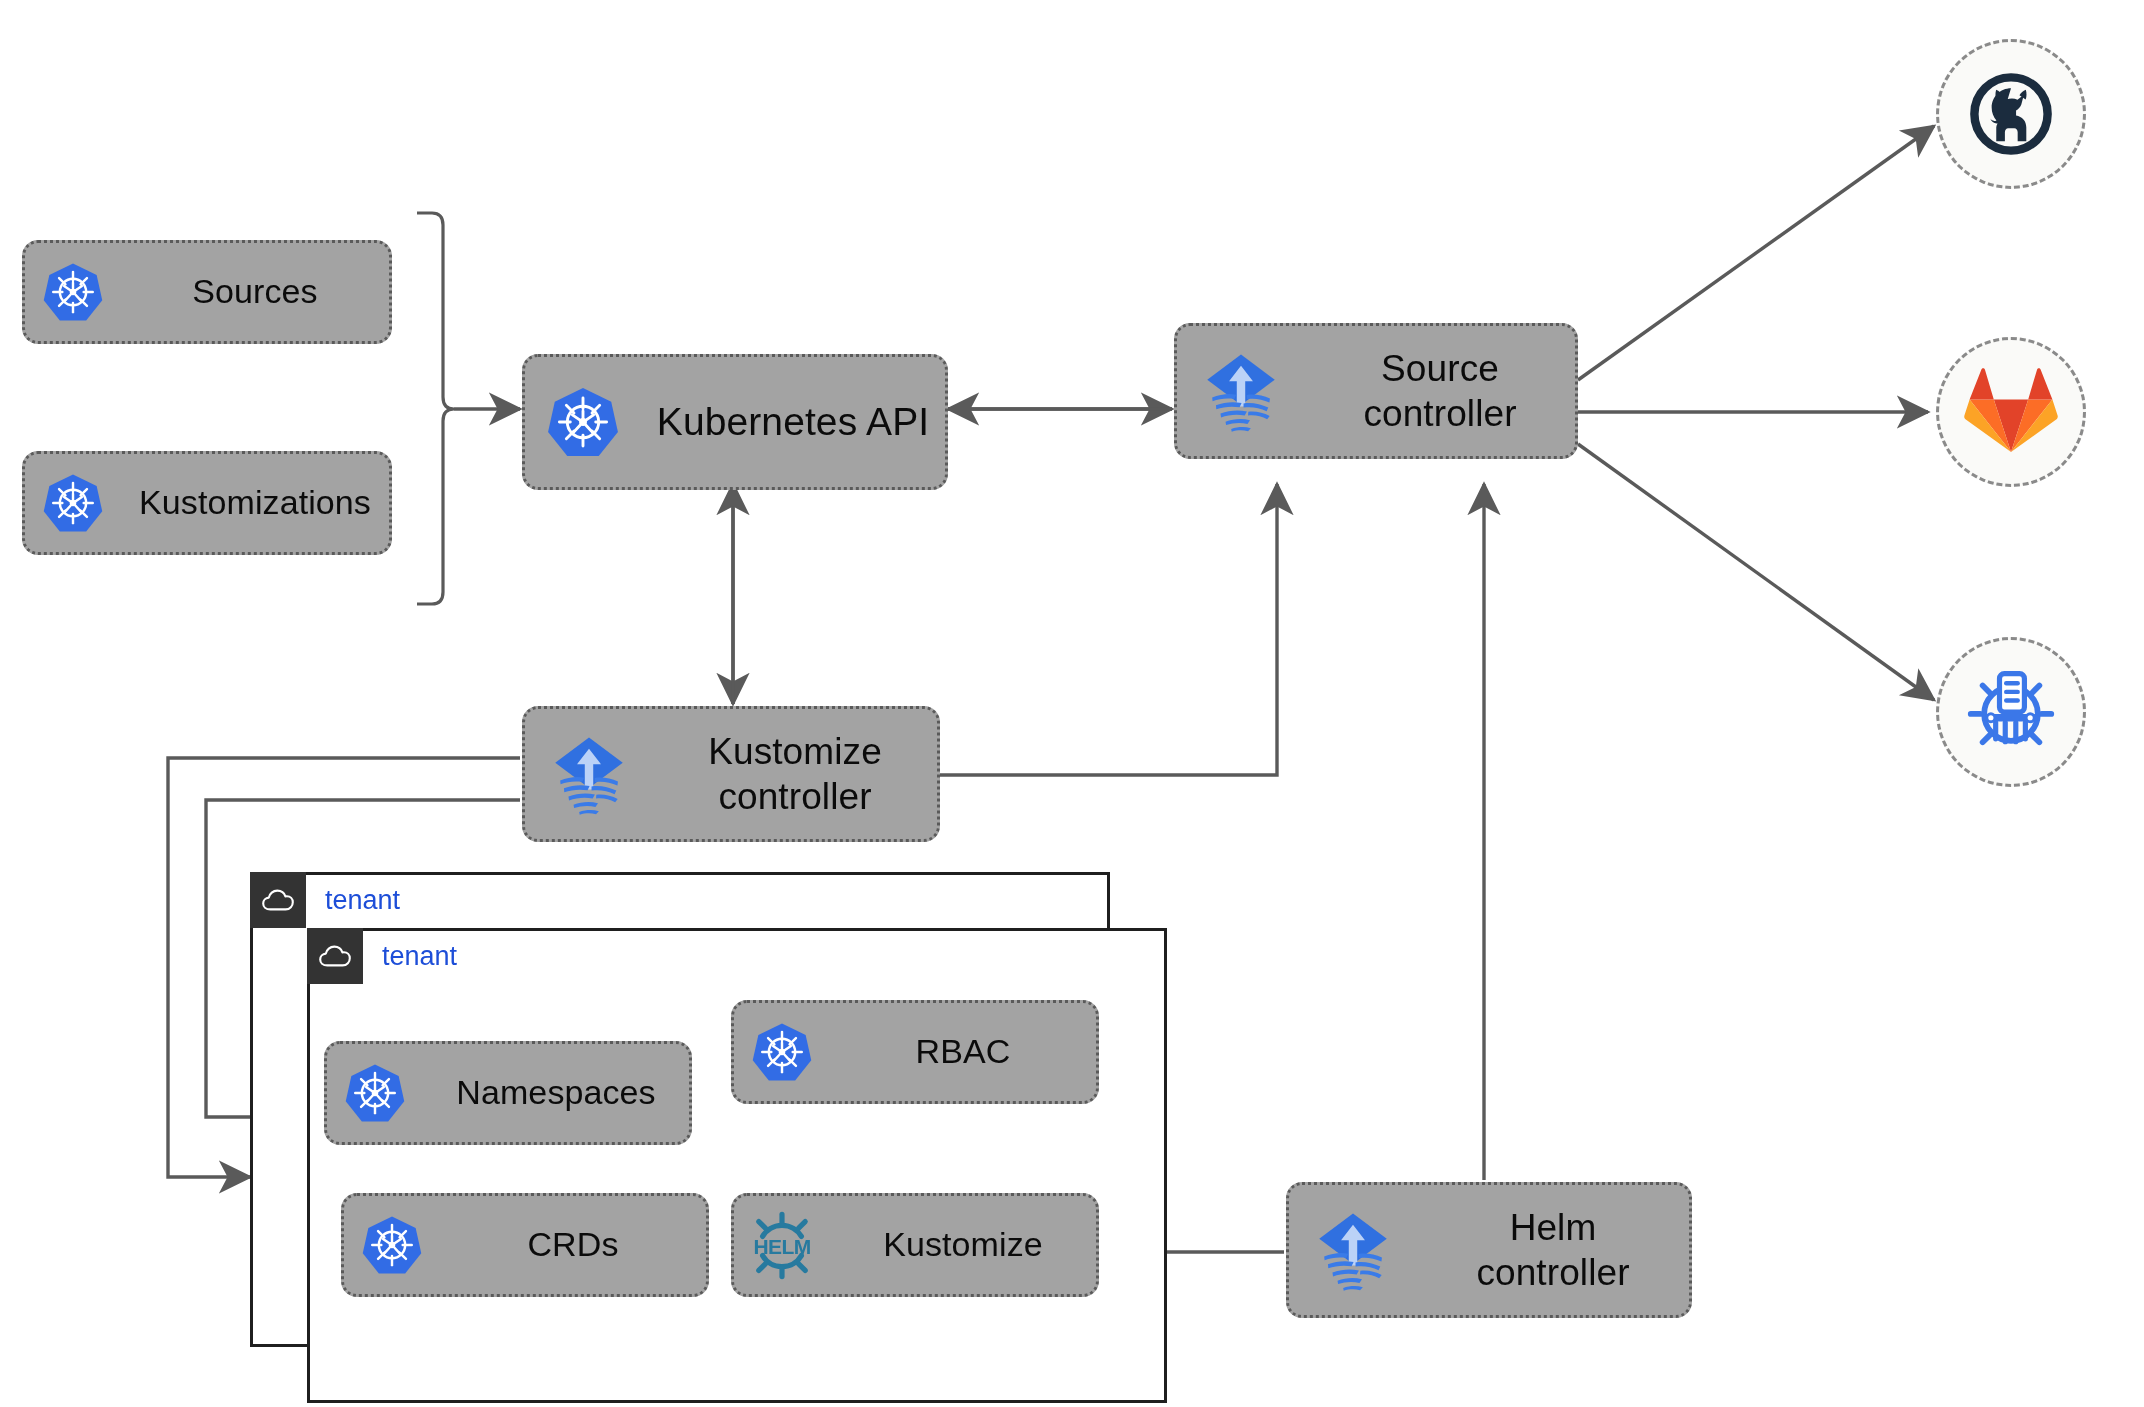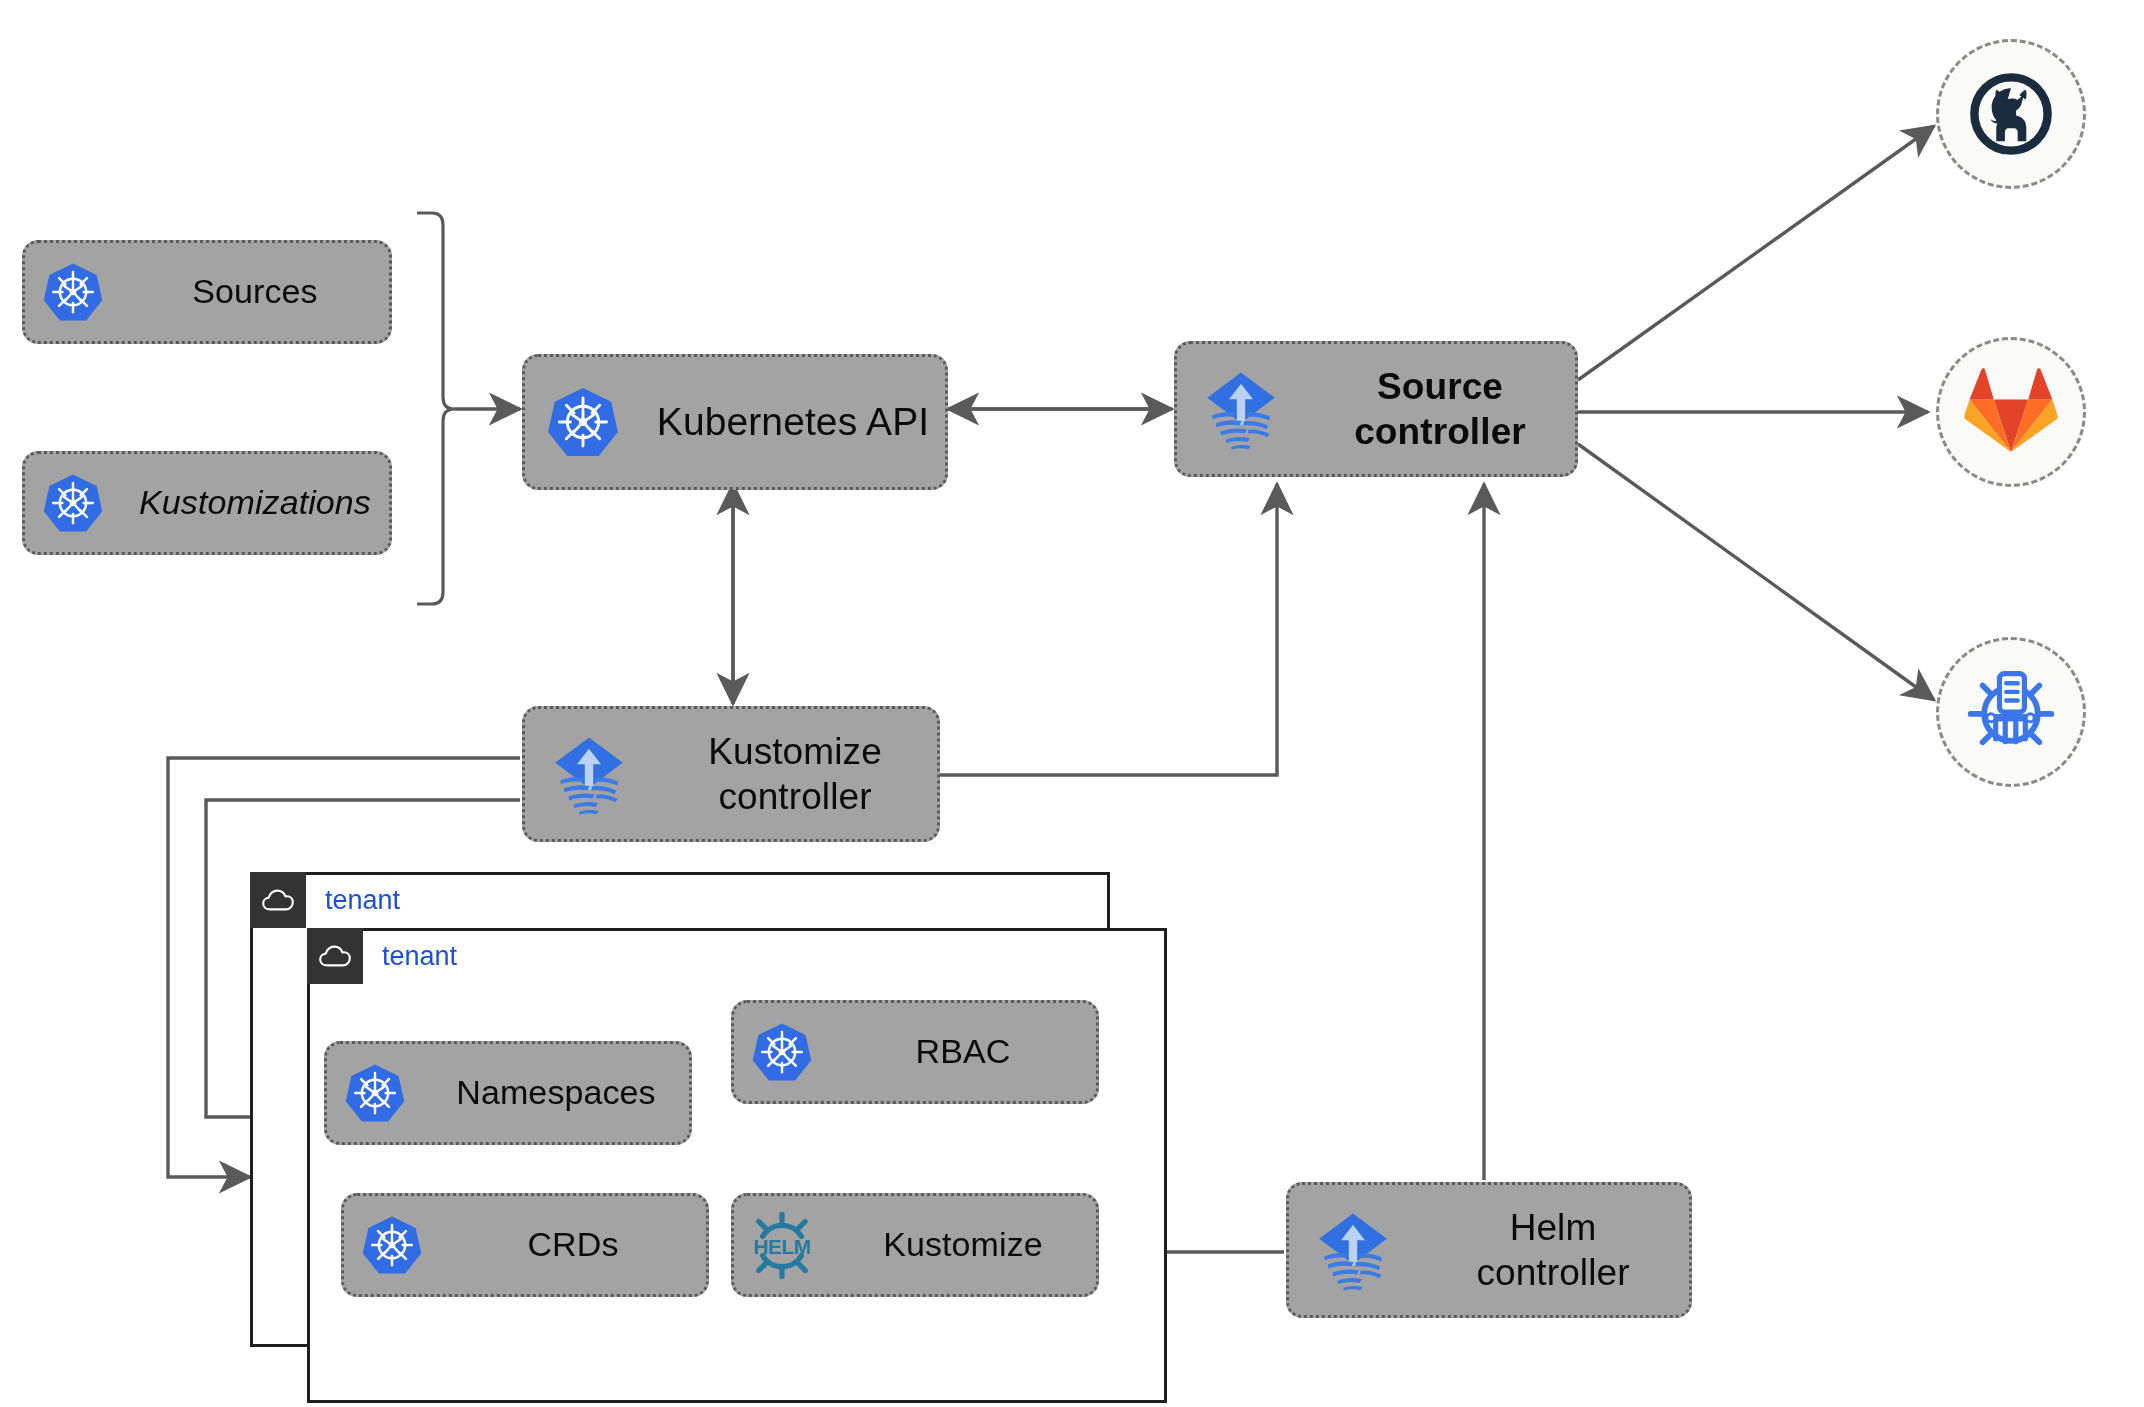--- a/index.html
+++ b/index.html
@@ -164,21 +164,21 @@
           <line x1="41.2" y1="25.8" x2="33.6" y2="31"></line>
           <line x1="40.6" y1="41.4" x2="34.4" y2="34.6"></line>
           <line x1="23.4" y1="41.4" x2="29.6" y2="34.6"></line>
           <line x1="22.8" y1="25.8" x2="30.4" y2="31"></line>
         </g>
       </svg>
     </span>
     <span class="nd-label">Sources</span>
   </div>
 
-  <div class="node sz-res" style="left:22px;top:451px;width:370px;font-style:italic;">
+  <div class="node sz-res" style="left:22px;top:451px;width:370px;">
     <span class="nd-icon">
       <svg width="62" height="62" viewBox="0 0 64 64">
         <path d="M32 2.6 L56.4 14.4 L62.2 40.6 L45.6 61.4 L18.4 61.4 L1.8 40.6 L7.6 14.4 Z" fill="#326CE5"></path>
         <g stroke="#ffffff" stroke-width="2.5" fill="none" stroke-linecap="round">
           <circle cx="32" cy="32" r="13.6"></circle>
           <circle cx="32" cy="32" r="3.4" fill="#ffffff" stroke="none"></circle>
           <line x1="32" y1="11.2" x2="32" y2="20.6"></line>
             <line x1="32" y1="43.4" x2="32" y2="52.8"></line>
           <line x1="11.6" y1="32" x2="21" y2="32"></line>
             <line x1="43" y1="32" x2="52.4" y2="32"></line>
@@ -216,21 +216,21 @@
             <line x1="41.2" y1="25.8" x2="33.6" y2="31"></line>
           <line x1="40.6" y1="41.4" x2="34.4" y2="34.6"></line>
             <line x1="23.4" y1="41.4" x2="29.6" y2="34.6"></line>
           <line x1="22.8" y1="25.8" x2="30.4" y2="31"></line>
         </g>
       </svg>
     </span>
     <span class="nd-label">Kubernetes API</span>
   </div>
 
-  <div class="node sz-ctl" style="left:1174px;top:341px;width:404px;font-weight:bold;">
+  <div class="node sz-ctl" style="left:1174px;top:323px;width:404px;">
     <span class="nd-icon">
       <svg width="90" height="90" viewBox="0 0 64 64">
         <path d="M32 6 L56 24 L32 42 L8 24 Z" fill="#3070E0"></path>
         <path d="M32 14 L40.5 25 L35 25 L35 43 L29 43 L29 25 L23.5 25 Z" fill="#BBD2F7"></path>
         <g fill="#3A7BE8">
           <path d="M11.5,36.6 C17,34.4 23,33.6 28.6,34.6 L27.2,37.6 C22,36.8 16.6,37.4 11.8,39.2 Z"></path>
           <path d="M36,34.8 C41.6,34 47.4,35 52.6,37.4 L52.2,40.2 C47.2,38 41.6,37 36.2,37.8 Z"></path>
           <path d="M14.2,42.2 C20,40 26.4,39.4 32.4,40.6 L31,43.6 C25.4,42.6 19.6,43.2 14.4,45 Z"></path>
           <path d="M33.8,40.8 C39.8,40 46,41.2 51.4,43.8 L50.2,46.4 C45.2,44 39.4,43 33.8,43.8 Z"></path>
           <path d="M17.4,48 C23.4,45.8 30,45.2 36.2,46.6 L34.6,49.5 C29,48.4 23,49 17.8,50.8 Z"></path>

